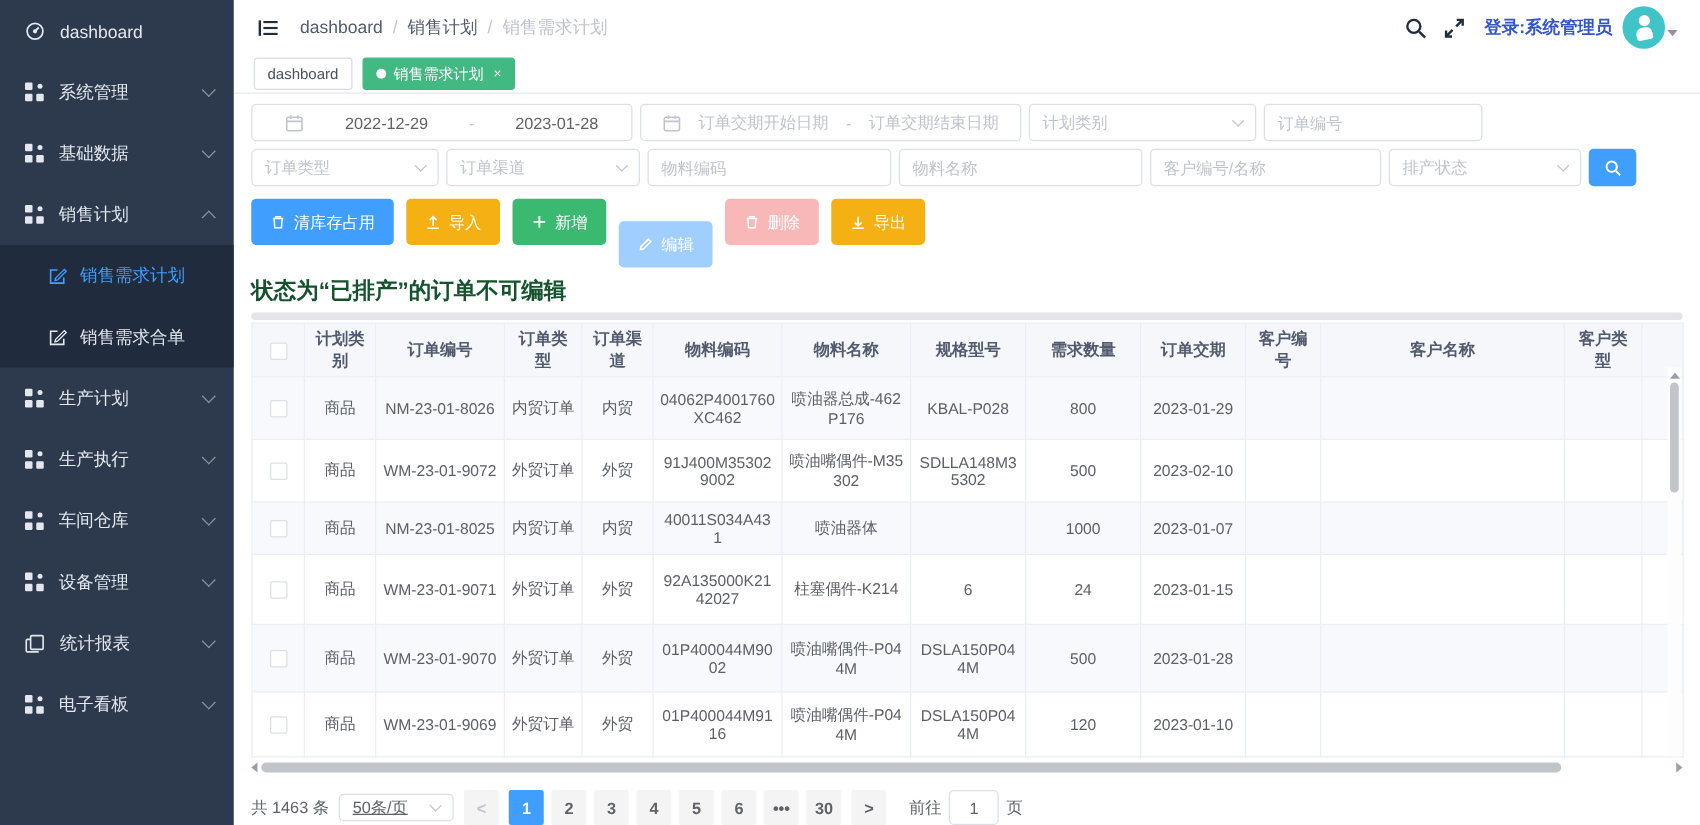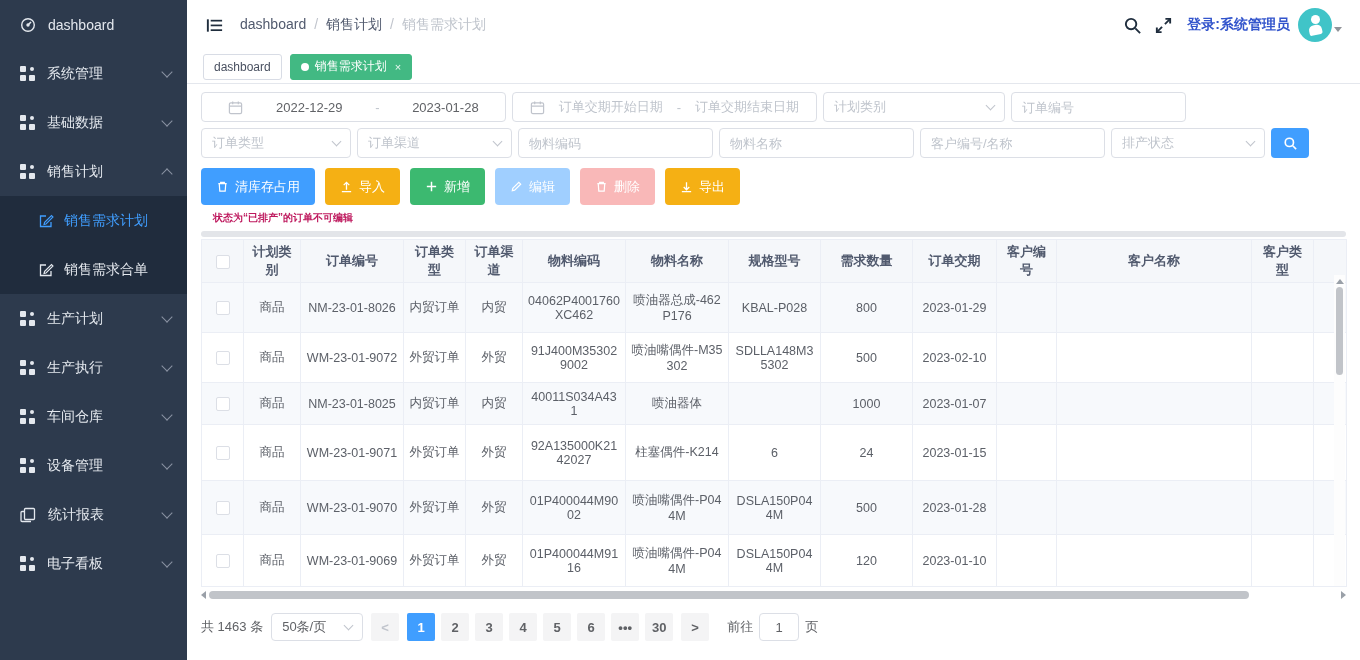--- a/index.html
+++ b/index.html
@@ -70,25 +70,25 @@
   .btn-search { width:38px; height:30px; background:#409eff; border:none; border-radius:4px;
          color:#fff; cursor:pointer; display:flex; align-items:center; justify-content:center; }
 
   
   .btnrow { display:flex; gap:10px; margin:10px 0 6px 0; }
   .btn { height:37px; border:none; border-radius:4px; color:#fff; font-size:13px; padding:0 15px;
          display:flex; align-items:center; gap:6px; cursor:pointer; font-family:inherit; }
   .b-blue { background:#409eff; }
   .b-amber { background:#f5b014; }
   .b-green { background:#3cb970; }
-  .b-edit { background:#a0cfff; cursor:not-allowed; }
+  .b-edit { background:#a0cfff; cursor:not-allowed;margin-top:18px; }
   .b-del { background:#f9b8b8; cursor:not-allowed; }
   .bic { width:13px; height:13px; }
 
-  .notice { font-size:10px; font-weight:700; color:#be185d; margin:6px 0 6px 12px; }
+  .notice { font-size:18px; font-weight:700; color:#14532d; margin:6px 0 6px 0; }
 
   
   .band { height:6px; background:#e3e5e9; border-radius:3px; margin-bottom:2px; }
   .tblwrap { position:relative; width:1145px; }
   table { border-collapse:collapse; width:1145px; table-layout:fixed; }
   th, td { border:1px solid #ebeef5; font-size:12.5px; text-align:center; padding:3px 5px;
            word-break:break-all; color:#5c6068; }
   thead th { background:#f5f7fa; color:#515a6e; font-weight:700; height:34px; font-size:13px; }
   tbody tr:nth-child(odd) td { background:#f7f9fc; }
   tbody tr:nth-child(1) { height:50px; } tbody tr:nth-child(2) { height:50px; }
@@ -103,21 +103,21 @@
   .vscroll .thumb { width:7px; height:88px; background:#c1c4c9; border-radius:4px; }
   .hscroll { width:1145px; height:12px; display:flex; align-items:center; gap:3px; margin-top:2px; }
   .hscroll .tri-l { width:0; height:0; border-top:4px solid transparent; border-bottom:4px solid transparent;
         border-right:5px solid #9aa0a8; }
   .hscroll .tri-r { width:0; height:0; border-top:4px solid transparent; border-bottom:4px solid transparent;
         border-left:5px solid #9aa0a8; margin-left:auto; }
   .hscroll .thumb { width:1040px; height:8px; background:#c1c4c9; border-radius:4px; }
 
   
   .pager { display:flex; align-items:center; gap:8px; margin-top:12px; font-size:13px; color:#606266; }
-  .psize { width:92px; height:28px; }
+  .psize { width:92px; height:22px;text-decoration:underline; }
   .pbtn { min-width:28px; height:28px; border:none; border-radius:2px; background:#f4f4f5;
         color:#606266; font-size:13px; font-weight:700; cursor:pointer; font-family:inherit; padding:0 4px; }
   .pbtn.active { background:#409eff; color:#fff; }
   .pbtn.disabled { color:#c0c4cc; cursor:not-allowed; }
   .goto { margin-left:10px; display:flex; align-items:center; gap:6px; }
   .goto input { width:40px; height:28px; border:1px solid #dcdfe6; border-radius:4px; text-align:center;
         font-size:13px; color:#606266; outline:none; font-family:inherit; }
   .pages { display:flex; gap:6px; align-items:center; }
 </style>
 </head>

